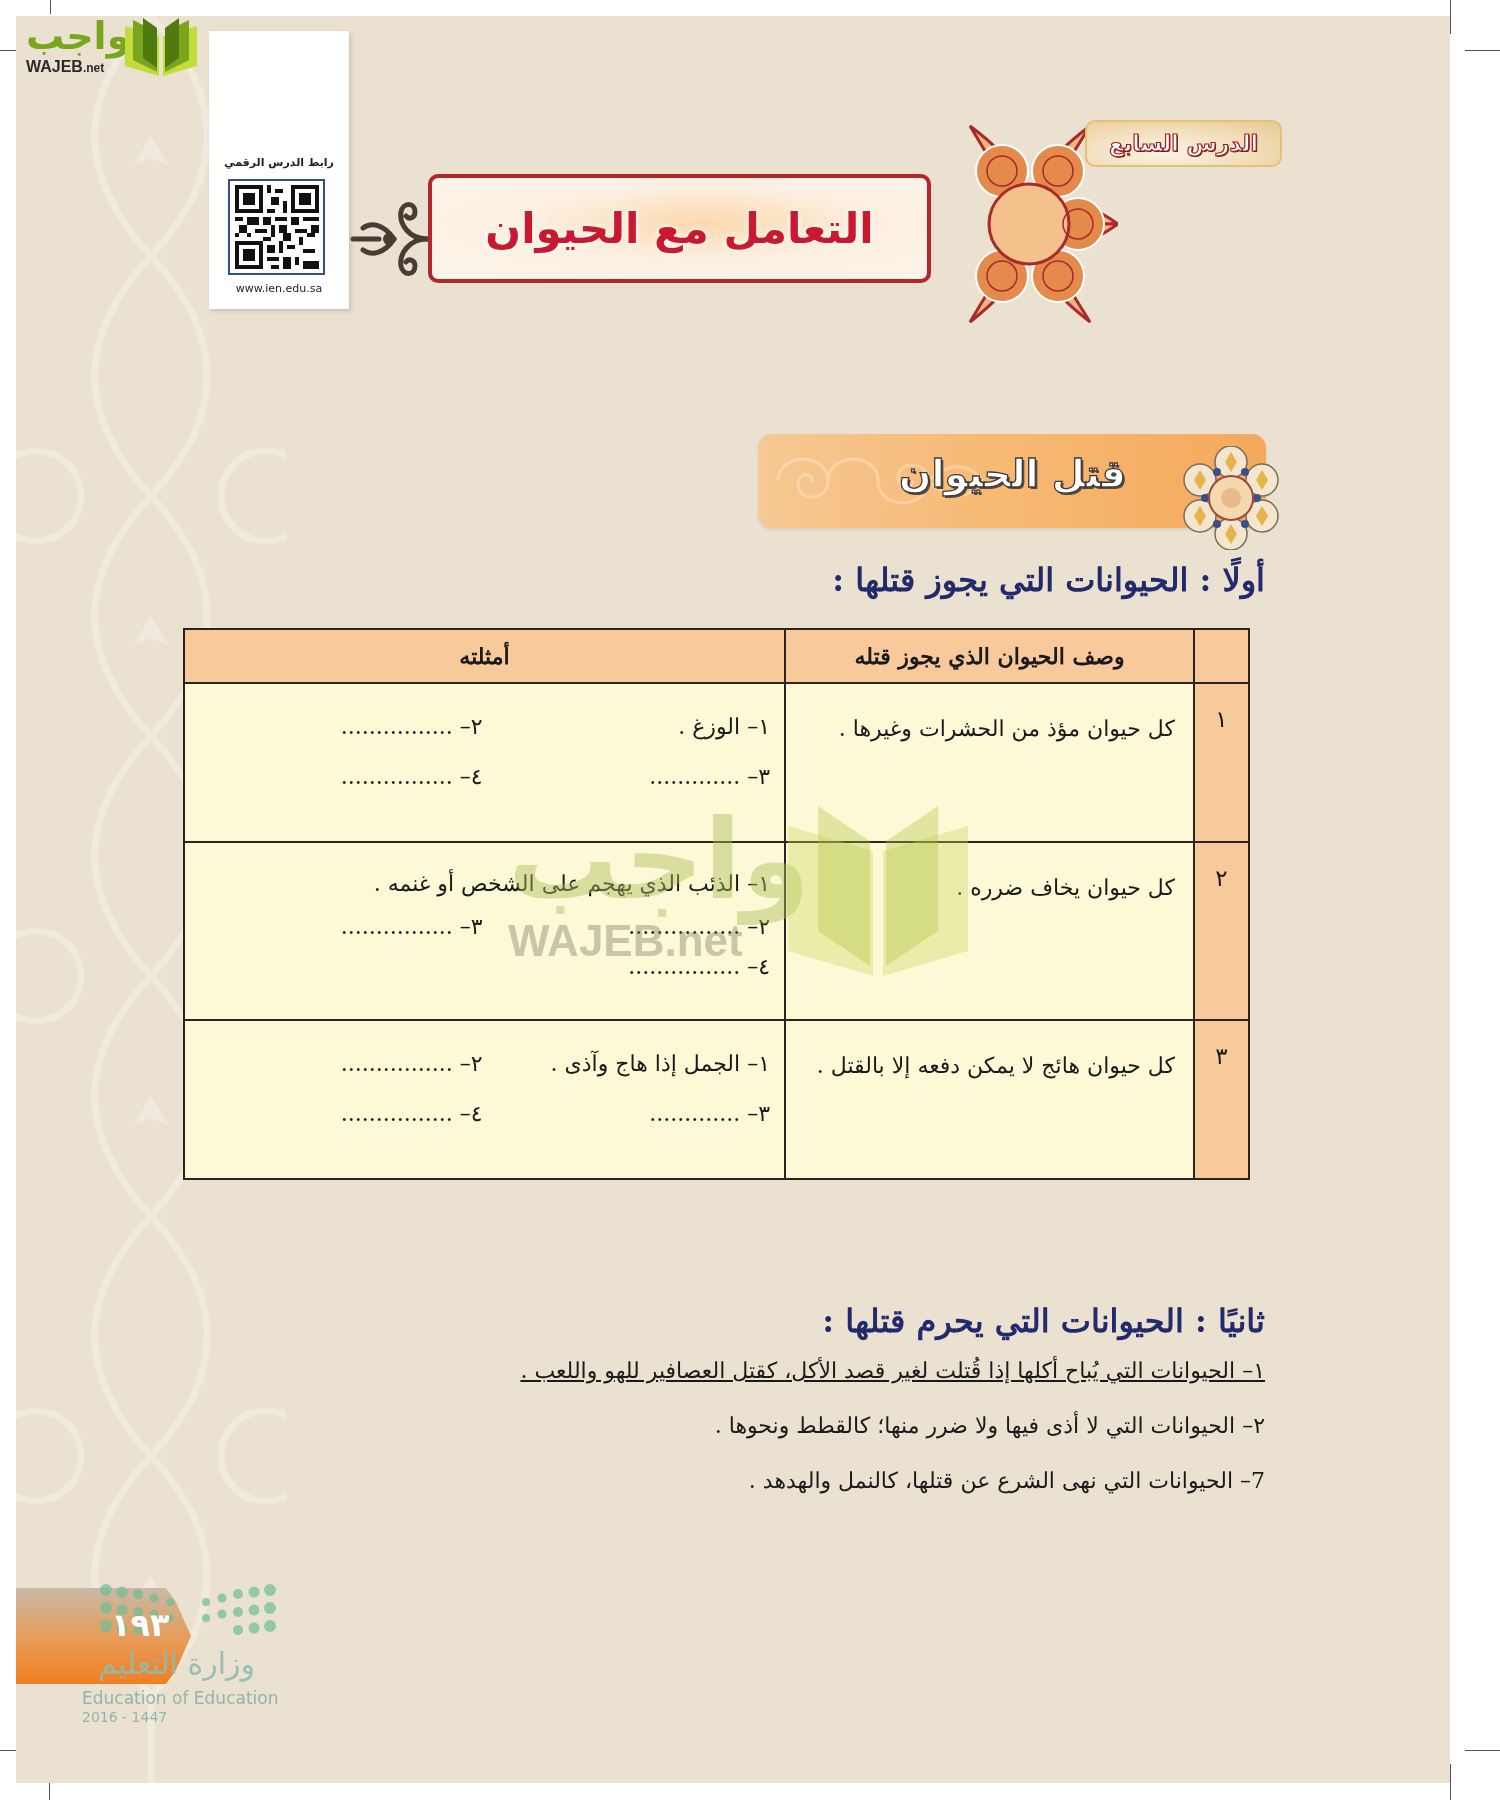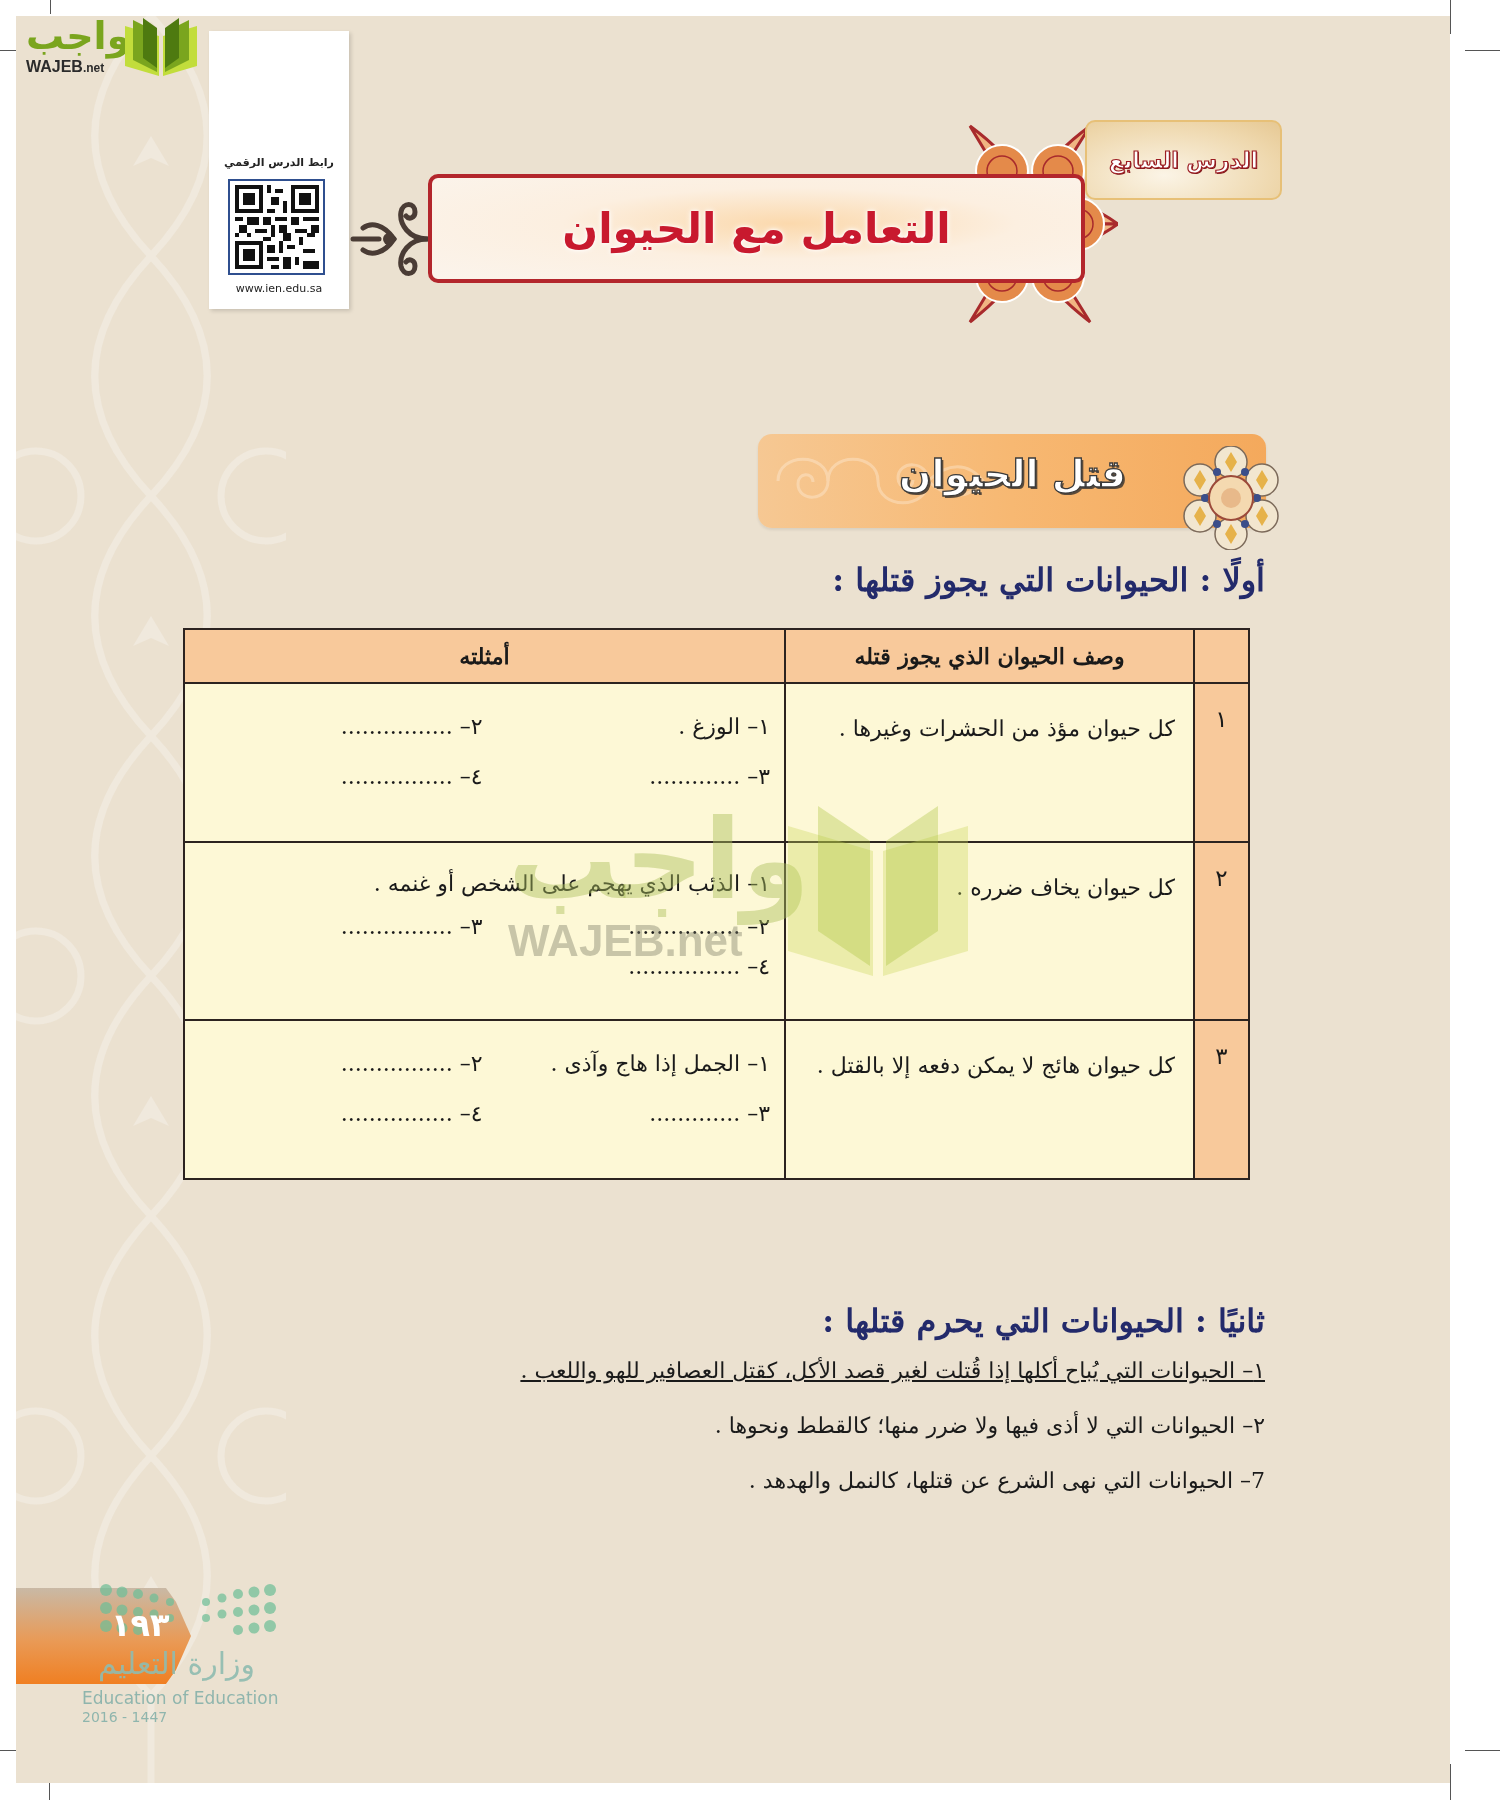--- a/index.html
+++ b/index.html
@@ -31,33 +31,33 @@
   }
   .qr-label { position: absolute; left: 0; right: 0; top: 125px; text-align: center; direction: rtl;
     font: bold 11px "DejaVu Sans", sans-serif; color: #222; }
   .qr-box { position: absolute; left: 19px; top: 148px; width: 97px; height: 96px;
     border: 2px solid #2f4f8f; background: #fff; padding: 4px; }
   .qr-url { position: absolute; left: 0; right: 0; top: 251px; text-align: center;
     font: 11px "DejaVu Sans", sans-serif; color: #222; }
 
   
   .lesson-badge {
-    position: absolute; left: 1069px; top: 104px; width: 197px; height: 80px;
+    position: absolute; left: 1069px; top: 104px; width: 197px; height: 47px;
     border: 2px solid #e7c077; border-radius: 10px;
     background: radial-gradient(ellipse at 40% 70%, #fbf4e6 0%, #eed7ac 70%, #e6c893 100%);
     display: flex; align-items: center; justify-content: center;
   }
   .lesson-badge span { direction: rtl; font: bold 22px "DejaVu Sans", sans-serif; color: #fff;
     -webkit-text-stroke: 1.2px #9c1d22; text-shadow: 1px 1px 0 #7a1418; }
 
   .rosette { position: absolute; left: 924px; top: 100px; width: 178px; height: 215px; }
   .scroll-ornament { position: absolute; left: 333px; top: 178px; width: 80px; height: 90px; }
 
   .title-box {
-    position: absolute; left: 412px; top: 158px; width: 657px; height: 109px;
+    position: absolute; left: 412px; top: 158px; width: 503px; height: 109px;
     border: 4px solid #b3262c; border-radius: 10px;
     background: radial-gradient(ellipse at 55% 45%, #fbd9ad 0%, #fcefe0 45%, #fbf4ec 100%);
     display: flex; align-items: center; justify-content: center;
   }
   .title-box span { direction: rtl; font: bold 42px "DejaVu Sans", sans-serif; color: #c8192e;
     text-shadow: 0 0 6px #fff, 0 0 3px #fff; }
 
   
   .section-banner {
     position: absolute; left: 742px; top: 418px; width: 508px; height: 94px;

